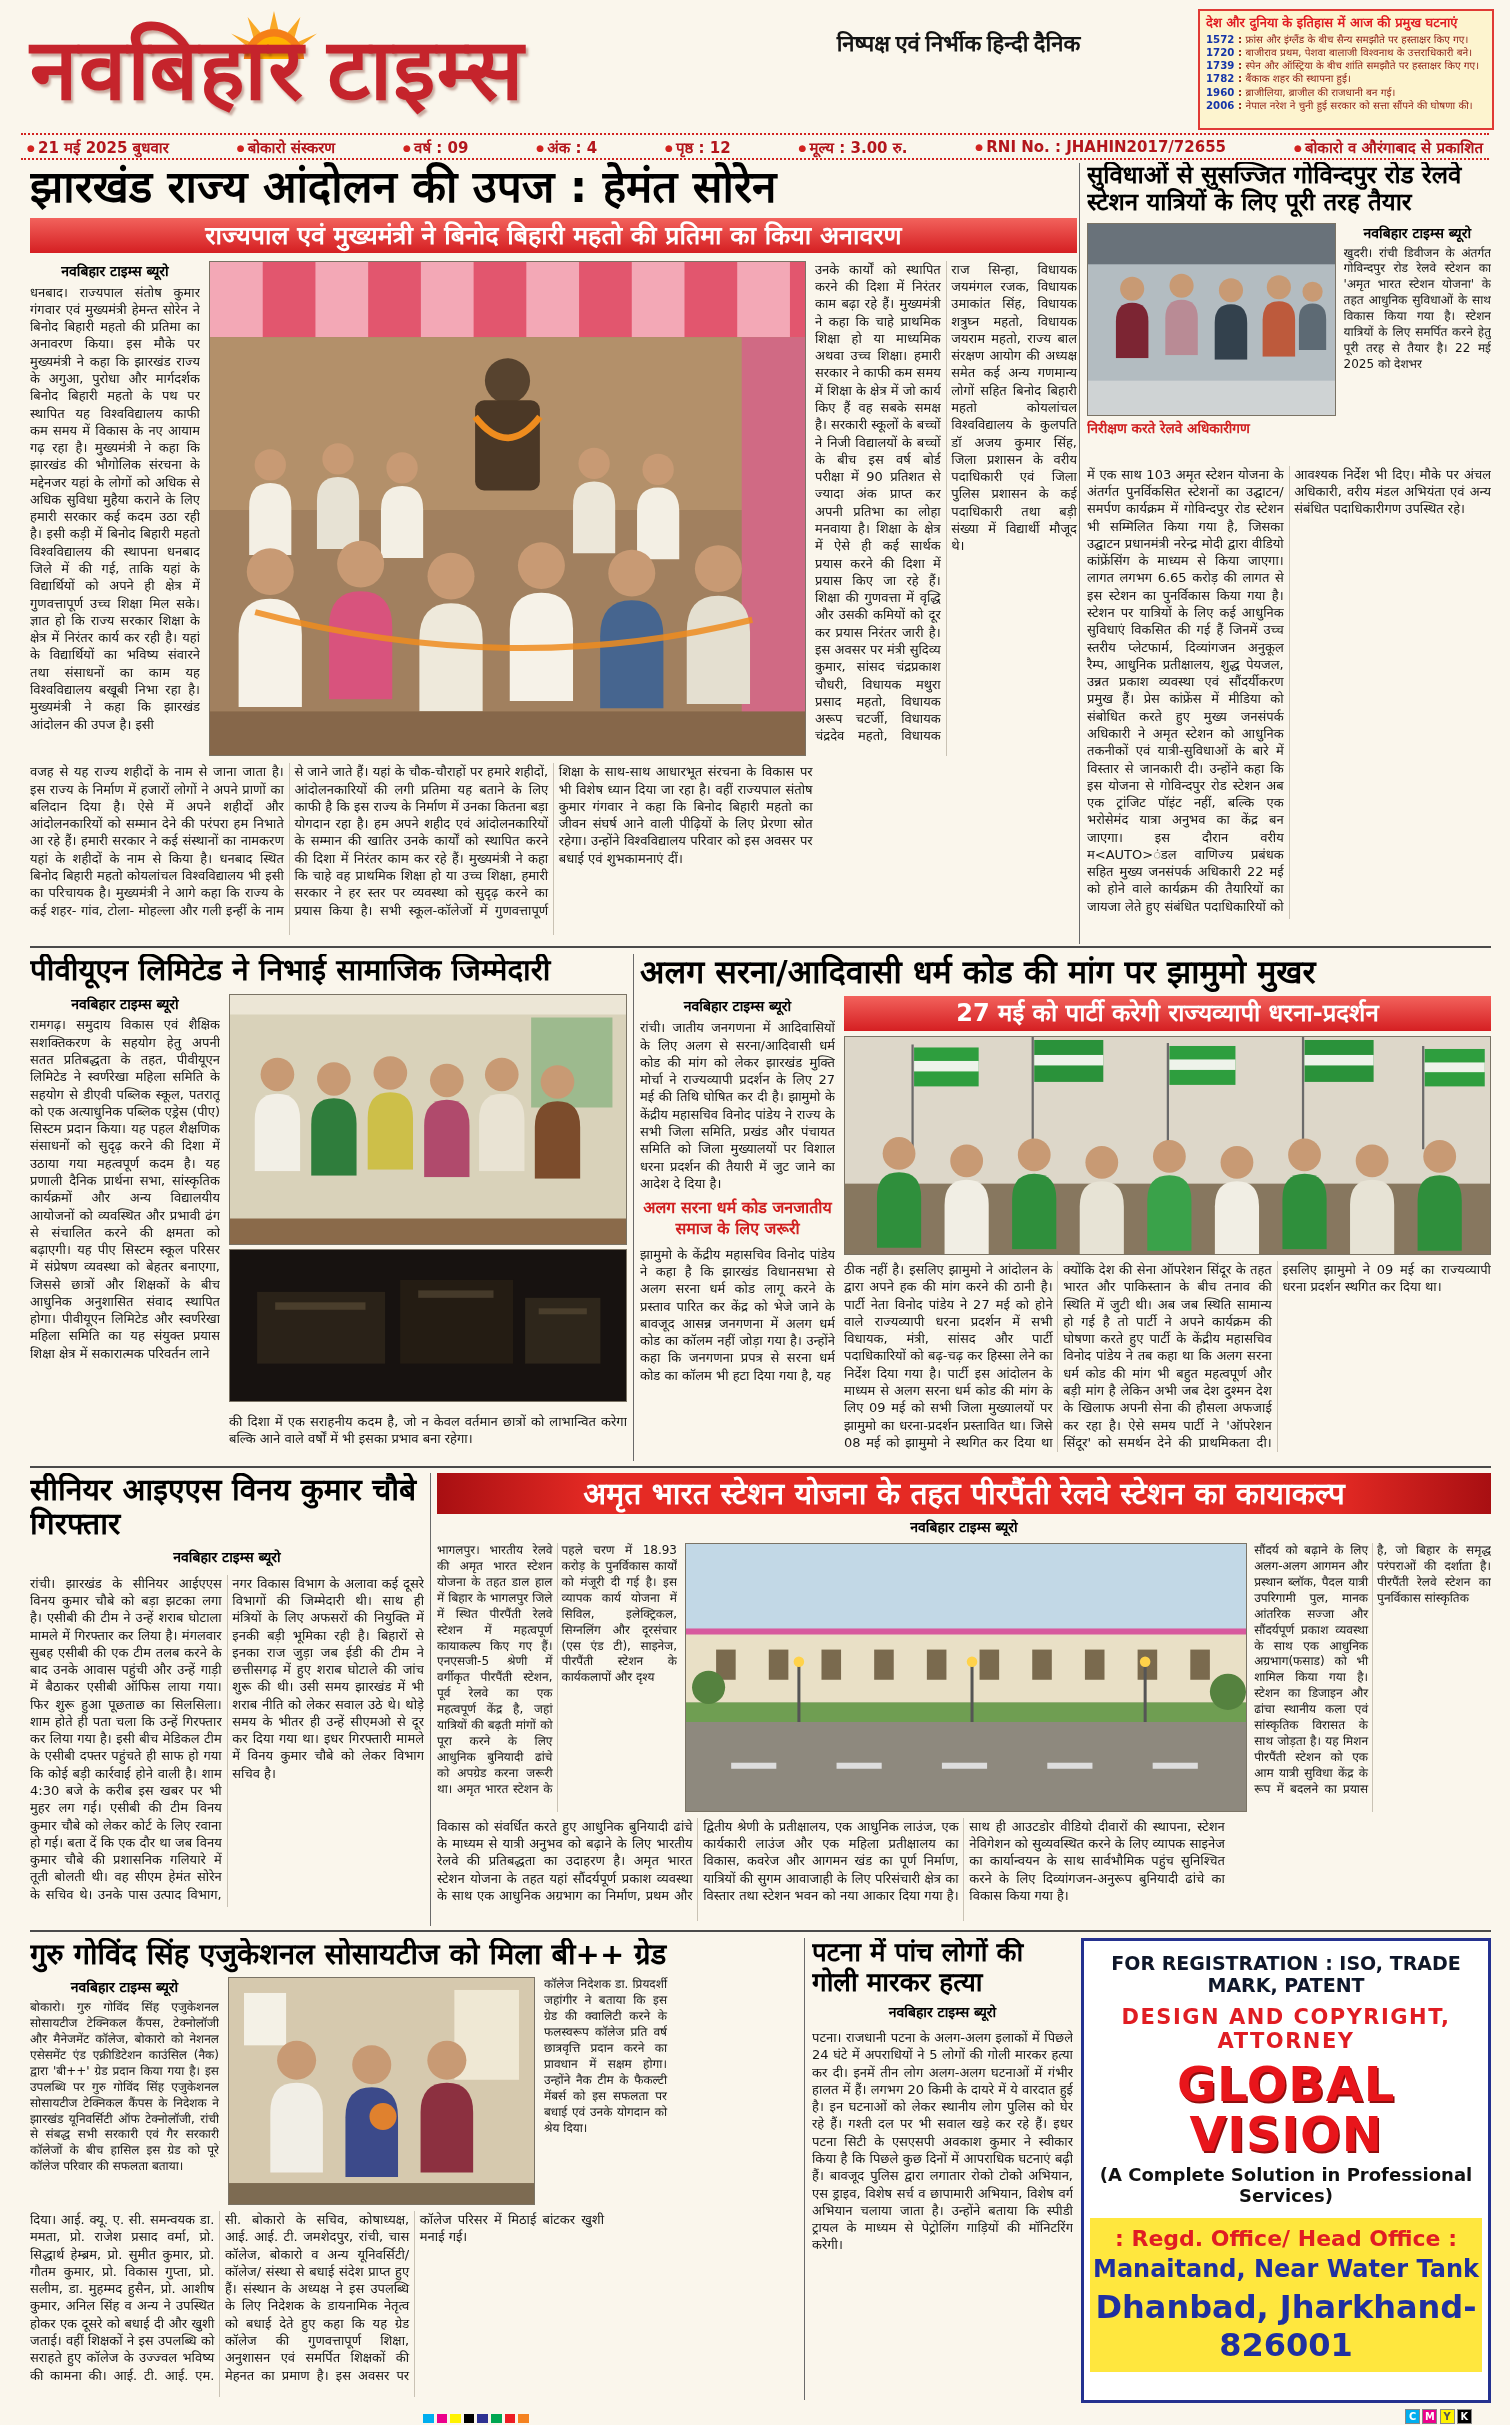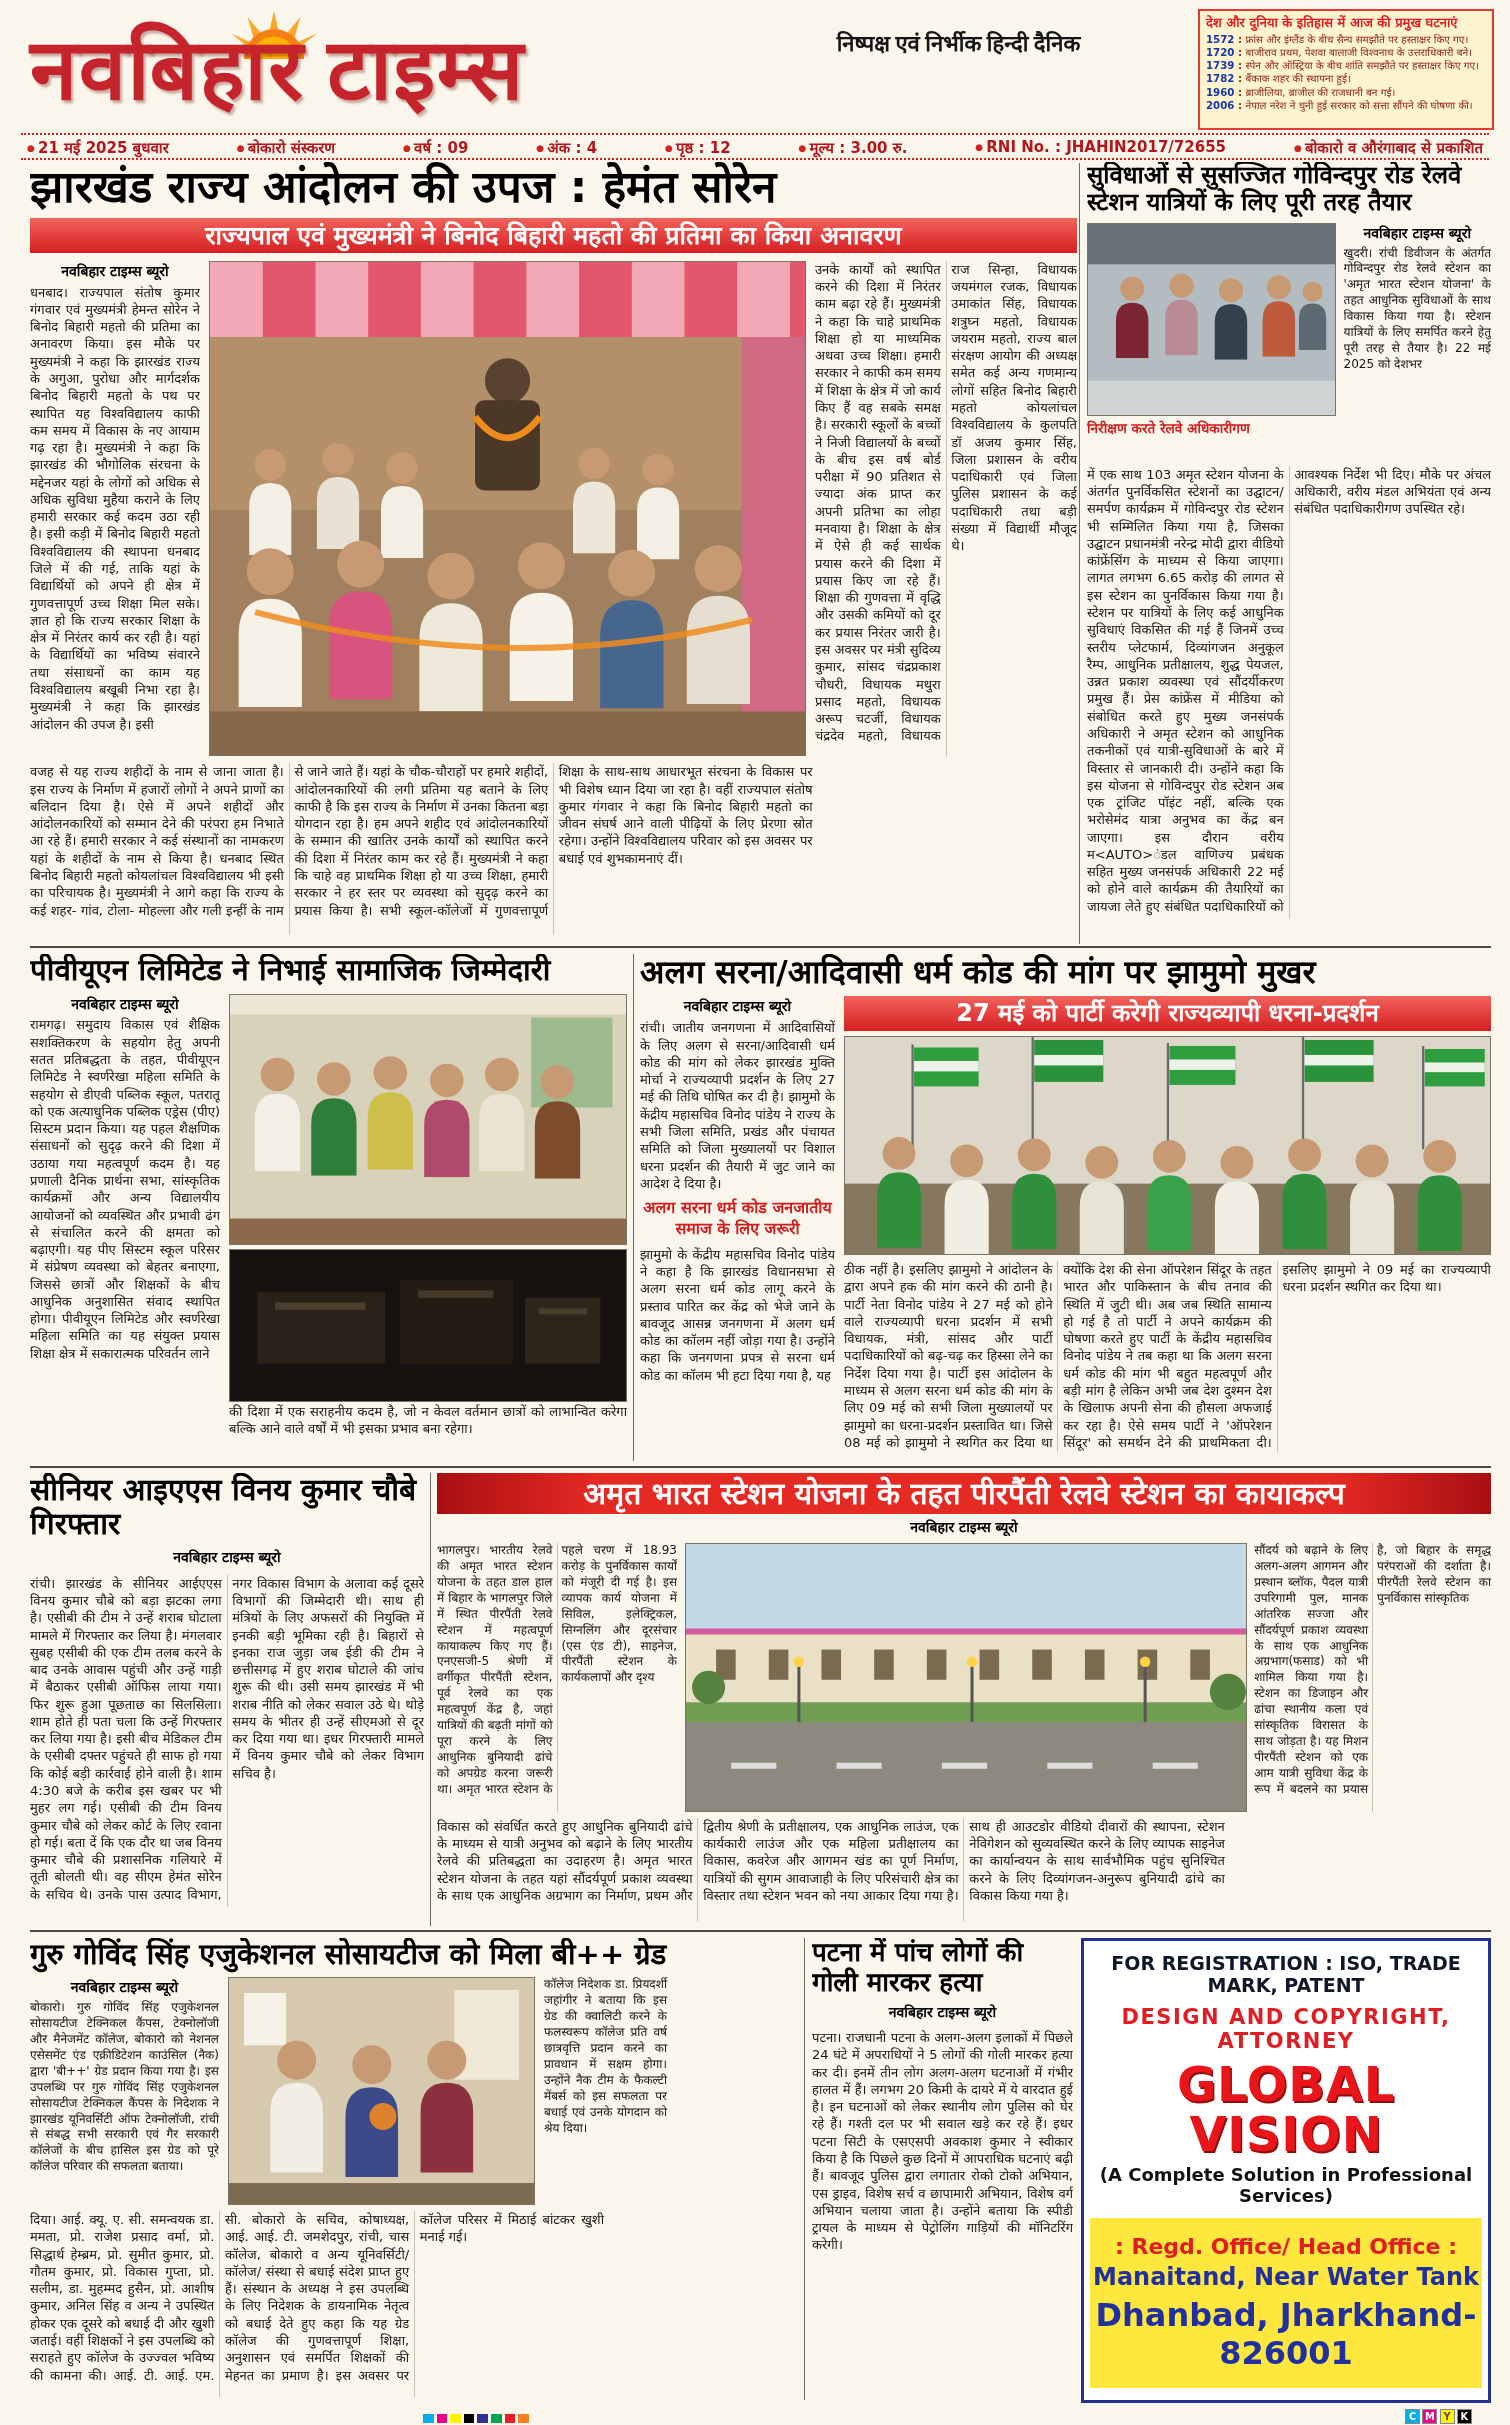--- a/index.html
+++ b/index.html
@@ -61,21 +61,21 @@
   .station-body { margin-top:6px; height:453px; columns:2; }
 
   
   .sec-pvun { left:30px; top:954px; width:597px; height:507px; }
   .hl-pvun { font-size:29.5px; }
   .pvun-row { display:flex; gap:9px; margin-top:6px; height:462px; }
   .pvun-col1 { width:190px; overflow:hidden; }
   .pvun-right { flex:1; }
   .pvun-photo1 { height:251px; }
   .pvun-photo2 { height:153px; margin-top:4.5px; }
-  .pvun-caption { margin-top:2px; font-size:13px; line-height:1.3; text-align:justify; }
+  .pvun-caption { margin-top:12px; font-size:13px; line-height:1.3; text-align:justify; }
 
   
   .sec-jmm { left:640px; top:954px; width:851px; height:507px; }
   .hl-jmm { font-size:32px; }
   .jmm-content { display:flex; gap:9px; margin-top:6px; height:456px; }
   .jmm-left { width:195px; overflow:hidden; }
   .jmm-subhead2 { color:#d01f1f; font-weight:bold; font-size:16px; text-align:center; line-height:1.3; margin:6px 0; }
   .jmm-right { flex:1; display:flex; flex-direction:column; }
   .jmm-banner { height:35px; line-height:35px; font-size:24px; }
   .jmm-photo { height:219px; margin-top:4.5px; }
@@ -111,21 +111,21 @@
   .patna-body { margin-top:4.5px; height:347px; overflow:hidden; }
 
   
   .sec-ad { left:1081px; top:1938px; width:410px; height:465px; border:3px solid #24318f; background:#fff;
             text-align:center; padding:10.6px 6px; }
   .ad-line1 { color:#0f172a; font-weight:bold; font-size:19px; }
   .ad-line2 { color:#e01d23; font-weight:bold; font-size:21px; letter-spacing:1.5px; margin-top:9px; }
   .ad-brand { color:#e8151b; font-weight:bold; font-size:48px; letter-spacing:0.8px; line-height:1.05; margin-top:6px;
               text-shadow:1.5px 1.5px 0 #8f0d0d; }
   .ad-line3 { font-weight:bold; font-size:18px; margin-top:4.5px; color:#111; }
-  .ad-yellow { background:#ffe73e; margin-top:12px; padding:16px 3px; }
+  .ad-yellow { background:#ffe73e; margin-top:12px; padding:8px 3px; }
   .ad-office-label { color:#e01d23; font-weight:bold; font-size:22px; }
   .ad-office1 { color:#2030a0; font-weight:bold; font-size:24px; margin-top:4.5px; }
   .ad-office2 { color:#2030a0; font-weight:bold; font-size:32px; margin-top:4.5px; }
 
   
   .color-strip { position:absolute; left:423px; top:2414px; display:flex; gap:3px; }
   .color-strip i { width:10.6px; height:9px; display:block; }
   .cmyk { position:absolute; left:1405px; top:2409px; display:flex; gap:2.3px; }
   .cmyk b { width:15px; height:15px; border:0.8px solid #888; display:flex; align-items:center; justify-content:center;
             font-size:9.8px; color:#fff; font-weight:bold; }

